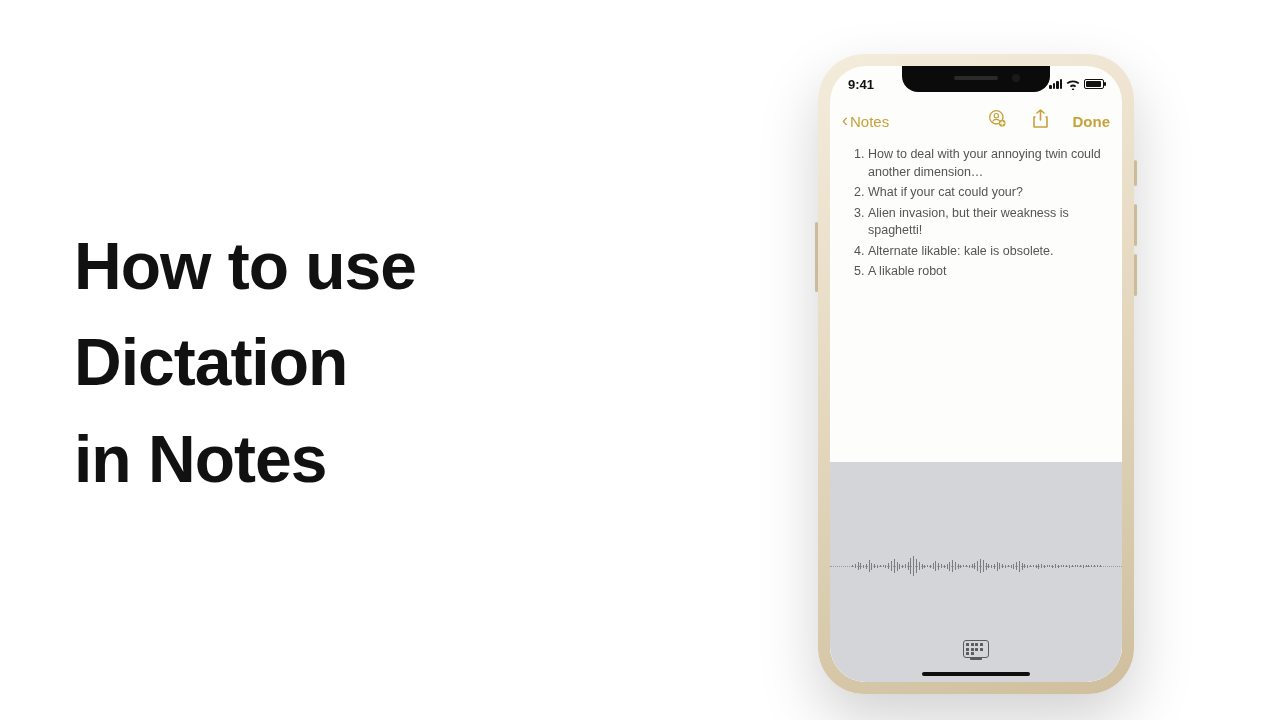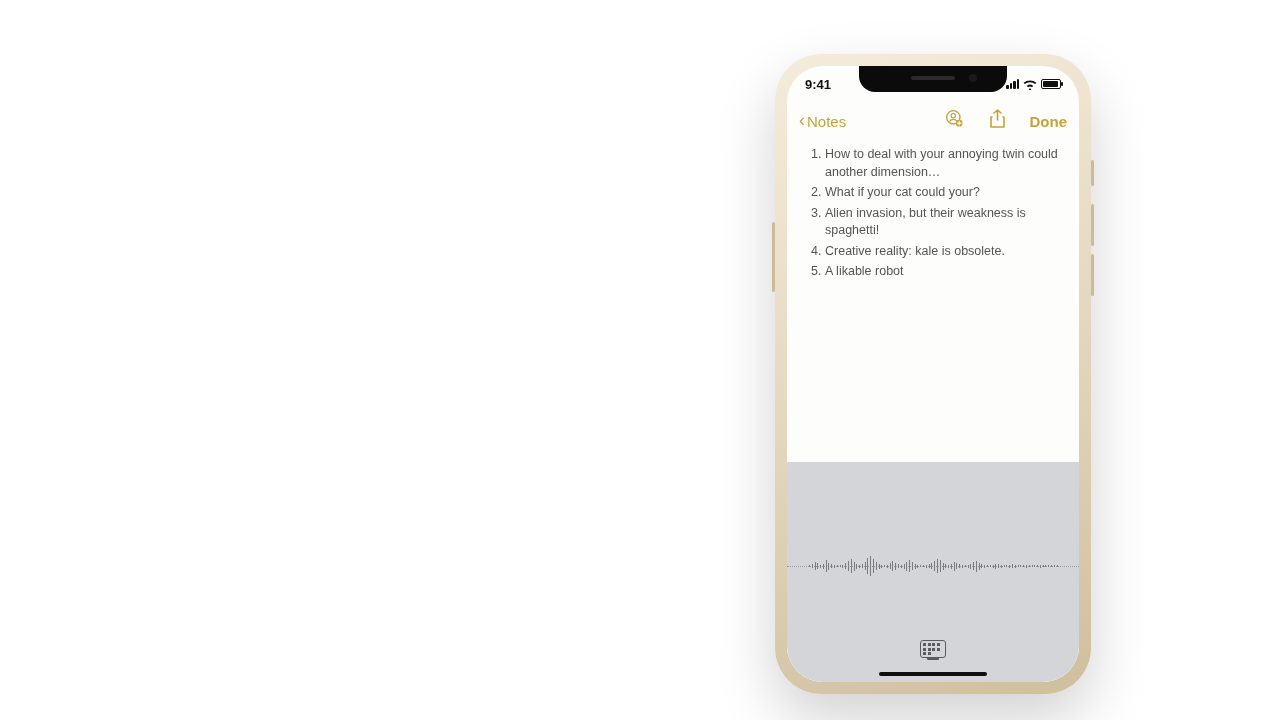--- a/index.html
+++ b/index.html
@@ -1,20 +1,20 @@
 <!DOCTYPE html>
 <html><head>
 <meta charset="utf-8">
 <style>
   * { margin: 0; padding: 0; box-sizing: border-box; }
   html, body { width: 1280px; height: 720px; background: #ffffff; font-family: -apple-system, "Helvetica Neue", Helvetica, Arial, sans-serif; overflow: hidden; }
   .stage { position: relative; width: 1280px; height: 720px; }
   .headline { position: absolute; left: 74px; top: 218px; width: 560px; font-size: 66px; line-height: 1.46; font-weight: 700; letter-spacing: -1px; color: #111; }
   
-  .phone { position: absolute; left: 775px; top: 54px; width: 316px; height: 640px; border-radius: 46px; background: linear-gradient(160deg,#f4ecdc 0%,#e4d7be 50%,#cfbf9e 100%); padding: 12px; box-shadow: 0 26px 60px rgba(0,0,0,0.18); }
+  .phone { position: absolute; left: 818px; top: 54px; width: 316px; height: 640px; border-radius: 46px; background: linear-gradient(160deg,#f4ecdc 0%,#e4d7be 50%,#cfbf9e 100%); padding: 12px; box-shadow: 0 26px 60px rgba(0,0,0,0.18); }
   .side-btn { position:absolute; background:#cbbb9b; border-radius:2px; }
   .mute { right:-3px; top:106px; width:3px; height:26px; }
   .vol1 { right:-3px; top:150px; width:3px; height:42px; }
   .vol2 { right:-3px; top:200px; width:3px; height:42px; }
   .pwr  { left:-3px; top:168px; width:3px; height:70px; }
   .screen { position: relative; width: 100%; height: 100%; border-radius: 36px; background: #fdfdfb; overflow: hidden; }
   .notch { position: absolute; left:50%; top:0; transform:translateX(-50%); width:148px; height:26px; background:#0b0b0b; border-bottom-left-radius:16px; border-bottom-right-radius:16px; z-index:5; }
   .speaker { position:absolute; left:50%; top:10px; transform:translateX(-50%); width:44px; height:4px; background:#2a2a2a; border-radius:3px; }
   .cam { position:absolute; right:30px; top:8px; width:8px; height:8px; background:#1a1a1a; border-radius:50%; }
   .statusbar { position:absolute; top:0; left:0; right:0; height:36px; display:flex; justify-content:space-between; align-items:center; padding:0 18px; font-size:13px; font-weight:600; color:#111; }
@@ -45,20 +45,25 @@
   .bars span { display:block; width:1.5px; background:#7b7c82; height:3px; }
   .kb-toggle { position:absolute; bottom:24px; left:50%; transform:translateX(-50%); width:26px; height:18px; border:1.5px solid #5a5b60; border-radius:3px; cursor:pointer; display:flex; flex-wrap:wrap; align-content:flex-start; padding:2px 2px; gap:1.5px; }
   .kb-toggle i { width:3px; height:3px; background:#5a5b60; border-radius:0.5px; }
   .kb-toggle .space { width:12px; height:3px; background:#5a5b60; border-radius:1px; margin:0 auto; }
   .home-ind { position:absolute; bottom:6px; left:50%; transform:translateX(-50%); width:108px; height:4px; background:#0e0e0e; border-radius:3px; }
 </style>
 </head>
 <body>
 
 <div class="stage">
+  <div class="headline">
+    <div>How to use</div>
+    <div>Dictation</div>
+    <div>in Notes</div>
+  </div>
 
   <div class="phone">
     <div class="side-btn mute"></div>
     <div class="side-btn vol1"></div>
     <div class="side-btn vol2"></div>
     <div class="side-btn pwr"></div>
 
     <div class="screen">
       <div class="notch">
         <div class="speaker"></div>
@@ -105,21 +110,21 @@
           </span>
           <span class="done">Done</span>
         </div>
       </div>
 
       <div class="content">
         <ol class="note-list">
           <li>How to deal with your annoying twin could another dimension…</li>
           <li>What if your cat could your?</li>
           <li>Alien invasion, but their weakness is spaghetti!</li>
-          <li>Creative reality: kale is obsolete.</li>
+          <li>Alternate likable: kale is obsolete.</li>
           <li>A likable robot</li>
         </ol>
       </div>
 
       <div class="dictation">
         <div class="wave">
           <div class="wave-line"></div>
           <div class="bars" id="wavebars">
               <span style="height: 2px;"></span>
               <span style="height: 4px;"></span>

